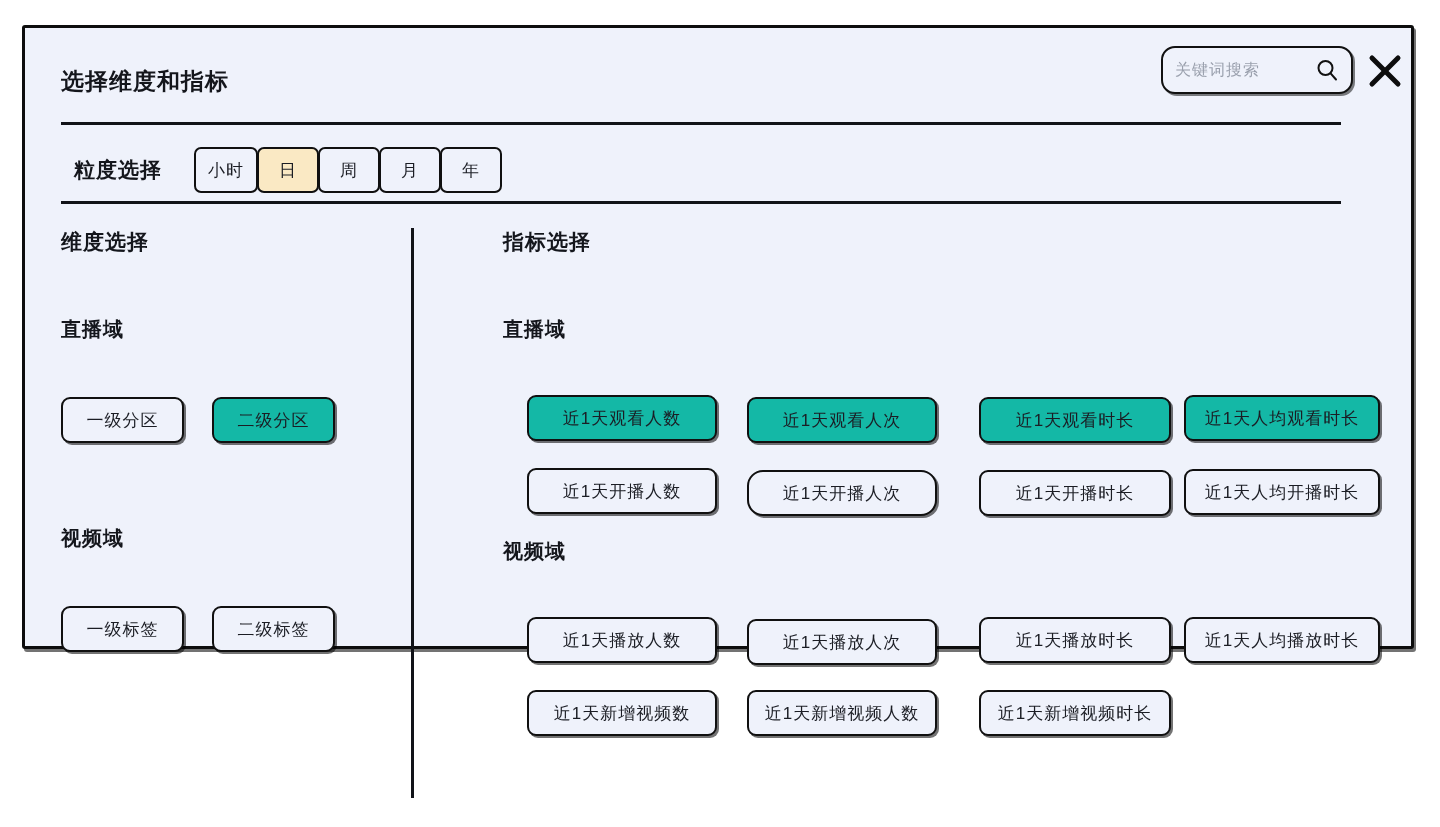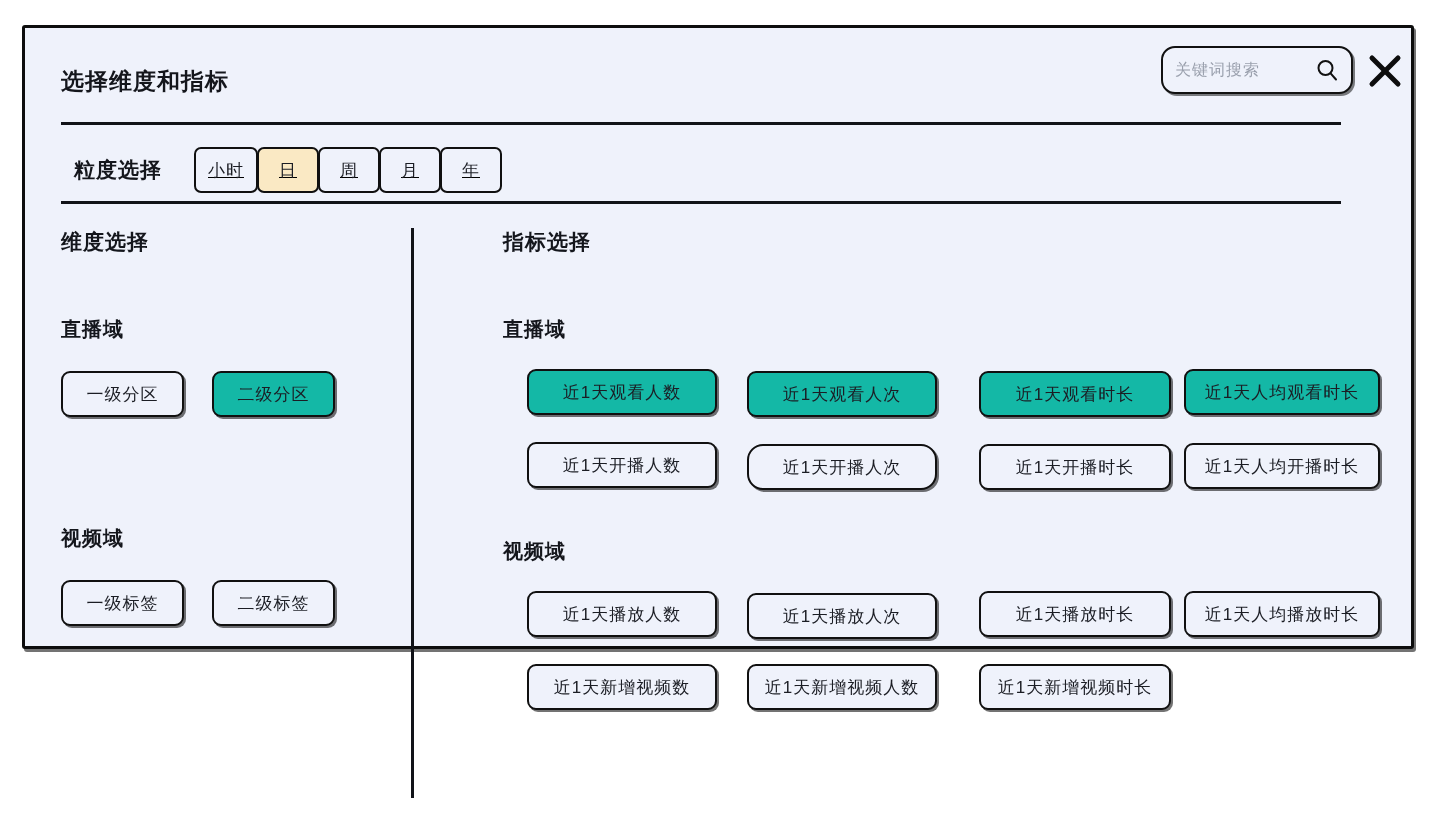--- a/index.html
+++ b/index.html
@@ -117,21 +117,21 @@
     align-items: center;
   }
   .gran-label {
     font-size: 21px;
     font-weight: bold;
     color: #14161c;
     letter-spacing: 1px;
     margin-right: 32px;
     white-space: nowrap;
   }
-  .gran-group { display: flex; text-decoration: underline; }
+  .gran-group { display: flex; }
   .gran-btn {
     min-width: 62px;
     height: 46px;
     background: #eff2fb;
     border: 2.5px solid #101010;
     border-radius: 7px;
     box-sizing: border-box;
     display: flex;
     align-items: center;
     justify-content: center;
@@ -196,20 +196,21 @@
     border: 2.5px solid #101010;
     border-radius: 9px;
     box-sizing: border-box;
     box-shadow: 2px 2px 0 rgba(0,0,0,0.55);
     font-size: 17px;
     color: #1b1d24;
     letter-spacing: 1px;
     cursor: pointer;
     white-space: nowrap;
     padding: 0 16px;
+    margin-top: 26px;
   }
   .chip.selected { background: #14b8a6; }
 
   
   .dim-group-live { position: absolute; left: 0; top: 88px; width: 330px; }
   .dim-group-video { position: absolute; left: 0; top: 297px; width: 330px; }
   .dim-chips { position: relative; margin-top: 28px; height: 46px; }
   .dim-chips .chip { position: absolute; top: 0; width: 123px; padding: 0; }
   .dim-chips .chip:nth-of-type(1) { left: 0px; }
   .dim-chips .chip:nth-of-type(2) { left: 151px; }

